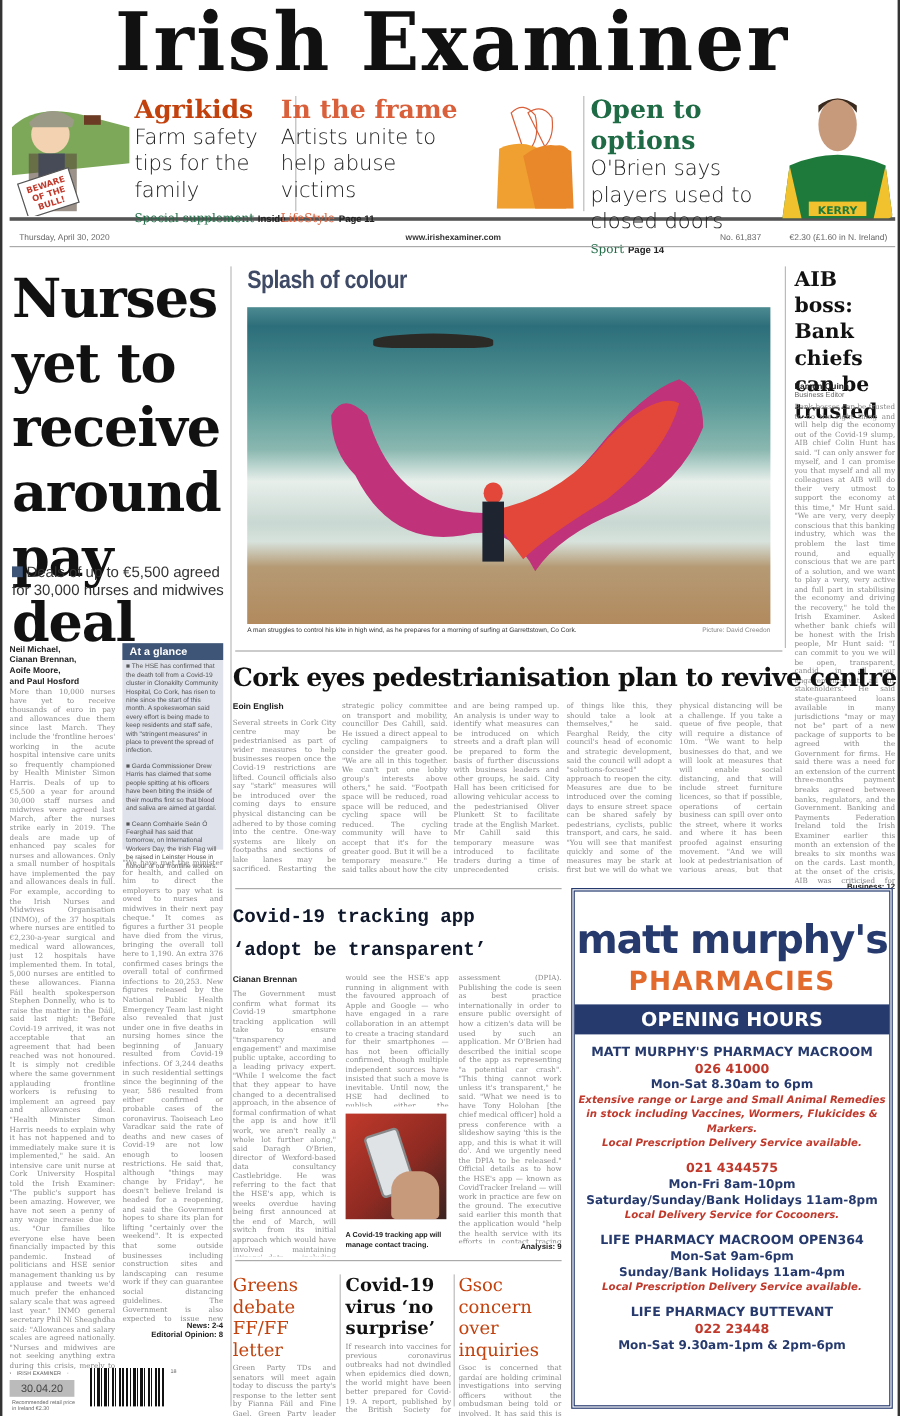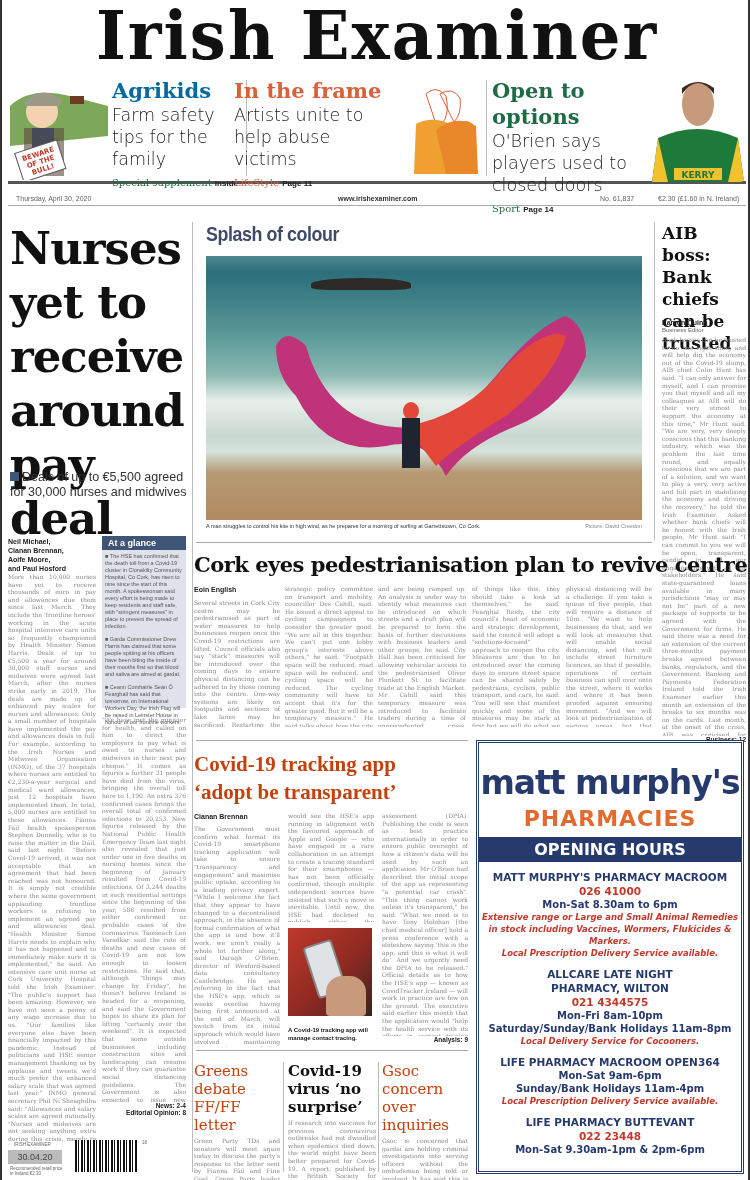--- a/index.html
+++ b/index.html
@@ -30,21 +30,21 @@
 .photo-hed{position:absolute;left:204px;top:222px;font-family:"Liberation Sans",sans-serif;font-weight:bold;font-size:21px;color:#3e4a66;letter-spacing:-0.5px;transform:scaleX(0.85);transform-origin:left}
 .photo{position:absolute;left:204px;top:256px;width:436px;height:264px;overflow:hidden;background:linear-gradient(180deg,#4d8a92 0%,#2c6e7a 6%,#5a9a98 30%,#8ab8b0 45%,#e8efeb 55%,#c9d8d2 68%,#d7e2dc 74%,#b59a74 82%,#b28a5e 100%)}
 .photo .rock{position:absolute;left:105px;top:22px;width:100px;height:12px;background:#2b2a26;border-radius:50% 50% 20% 20%}
 .photo .kite{position:absolute;left:60px;top:50px;width:340px;height:170px}
 .caption{position:absolute;left:204px;top:523px;width:436px;font-family:"Liberation Sans",sans-serif;font-size:5.5px;color:#333}
 .caption .credit{position:absolute;right:0;top:0;color:#888}
 .hrule{position:absolute;height:1px;background:#aaa}
 .vrule{position:absolute;width:1px;background:#bbb}
 .cork-hed{position:absolute;left:192px;top:552px;font-family:"DejaVu Serif",serif;font-weight:bold;font-size:21px;color:#111;letter-spacing:-0.5px}
 .aib-hed{position:absolute;left:660px;top:222px;width:90px;font-family:"DejaVu Serif",serif;font-weight:bold;font-size:17px;line-height:22px;color:#111}
-.covid-hed{position:absolute;left:192px;top:750px;font-family:Liberation Serif, serif;font-weight:bold;font-size:21px;line-height:28px;color:#c2410c}
+.covid-hed{position:absolute;left:192px;top:750px;font-family:Liberation Mono, monospace;font-weight:bold;font-size:16px;line-height:28px;color:#0f172a}
 .phone{position:absolute;left:286px;top:928px;width:84px;height:88px;background:linear-gradient(135deg,#c0392b 0%,#8e2a22 55%,#3a2320 100%);overflow:hidden}
 .phone .dev{position:absolute;left:22px;top:14px;width:30px;height:54px;background:#dfe3e6;border:2px solid #888;border-radius:4px;transform:rotate(-18deg)}
 .phone .hand{position:absolute;left:38px;top:48px;width:40px;height:40px;background:#c89a7c;border-radius:40% 40% 10% 10%}
 .phone-cap{position:absolute;left:286px;top:1026px;width:90px;font-family:"Liberation Sans",sans-serif;font-weight:bold;font-size:6px;line-height:8px;color:#222}
 .ref-r{font-family:"Liberation Sans",sans-serif;font-weight:bold;font-size:6.5px;color:#222;text-align:right}
 .brief-hed{font-family:"DejaVu Serif",serif;font-size:15px;line-height:18px;color:#c2410c}
 .brief-hed.bold{font-weight:bold;color:#111}
 .ad{position:absolute;left:474px;top:740px;width:268px;height:434px;border:3px double #263a6e;background:#fff;text-align:center;font-family:"DejaVu Sans",sans-serif}
 .ad .logo{font-family:"DejaVu Sans",sans-serif;font-weight:bold;font-size:33px;color:#263a6e;margin-top:20px;letter-spacing:-1px}
 .ad .pharm{font-weight:bold;font-size:22px;color:#e26a2c;margin-top:4px;letter-spacing:1px}
@@ -78,21 +78,21 @@
       <rect x="22" y="52" width="22" height="40" fill="#2c4f86"></rect>
       <rect x="14" y="52" width="40" height="48" fill="#5a4a3a" opacity="0.6"></rect>
       <g transform="rotate(-18 30 84)">
           <rect x="8" y="70" width="44" height="30" fill="#fff" stroke="#555"></rect>
           <text x="30" y="80" font-size="7" text-anchor="middle" fill="#c0392b" font-weight="bold" font-family="DejaVu Sans, sans-serif">BEWARE</text>
           <text x="30" y="88" font-size="7" text-anchor="middle" fill="#c0392b" font-weight="bold" font-family="DejaVu Sans, sans-serif">OF THE</text>
           <text x="30" y="96" font-size="7" text-anchor="middle" fill="#c0392b" font-weight="bold" font-family="DejaVu Sans, sans-serif">BULL!</text>
         </g>
     </svg>
     <div class="teaser" style="left:104px;width:140px">
-      <div class="kicker" style="color:#0369a1">Agrikids</div>
+      <div class="kicker" style="color:#c2410c">Agrikids</div>
       <div class="deck">Farm safety tips for the family</div>
       <div class="ref" style="color:#1f6b45"><span>Special supplement</span> <b>Inside</b></div>
     </div>
     <div class="vsep" style="left:238px"></div>
 
     <div class="teaser" style="left:226px;width:160px">
       <div class="kicker" style="color:#d9603b">In the frame</div>
       <div class="deck">Artists unite to help abuse victims</div>
       <div class="ref" style="color:#d9603b"><span>LifeStyle</span> <b>Page 11</b></div>
     </div>
@@ -251,21 +251,20 @@
     <div class="oh">OPENING HOURS</div>
 
     <div class="store">
       <div class="nm">MATT MURPHY'S PHARMACY MACROOM</div>
       <div class="ph">026 41000</div>
       <div class="hr">Mon-Sat 8.30am to 6pm</div>
       <div class="nt">Extensive range or Large and Small Animal Remedies in stock including Vaccines, Wormers, Flukicides &amp; Markers.</div>
       <div class="nt">Local Prescription Delivery Service available.</div>
     </div>
     <div class="store">
-      <div class="nm" style="padding:0 40px">ALLCARE LATE NIGHT PHARMACY, WILTON</div>
       <div class="ph">021 4344575</div>
       <div class="hr">Mon-Fri 8am-10pm</div>
       <div class="hr">Saturday/Sunday/Bank Holidays 11am-8pm</div>
       <div class="nt">Local Delivery Service for Cocooners.</div>
     </div>
     <div class="store">
       <div class="nm">LIFE PHARMACY MACROOM OPEN364</div>
       <div class="hr">Mon-Sat 9am-6pm</div>
       <div class="hr">Sunday/Bank Holidays 11am-4pm</div>
       <div class="nt">Local Prescription Delivery Service available.</div>

